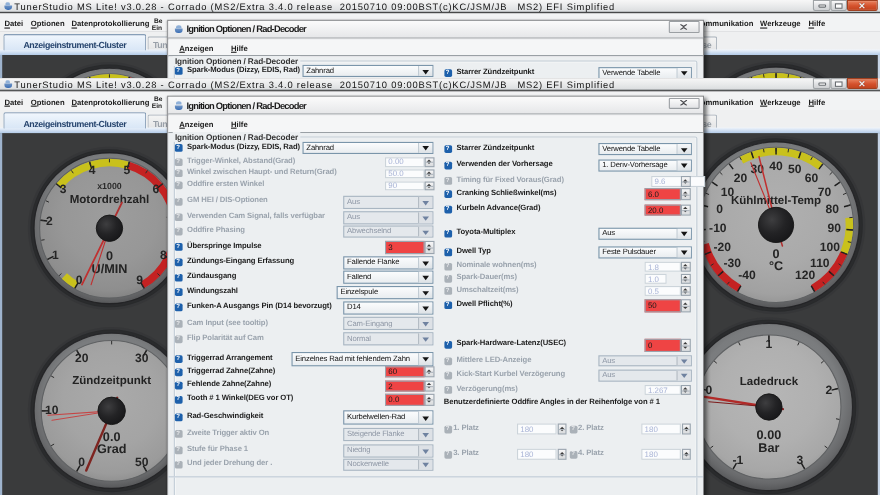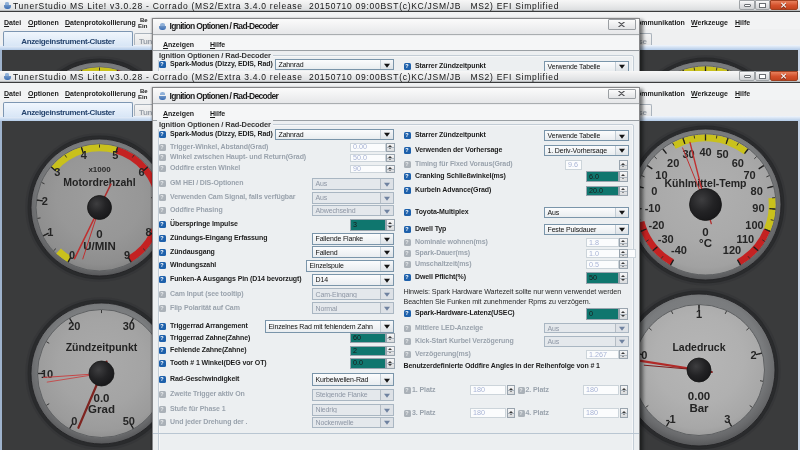--- a/index.html
+++ b/index.html
@@ -79,21 +79,21 @@
   white-space:nowrap; align-self:center; letter-spacing:-0.15px; }
 .cba { position:relative; align-self:stretch; background:linear-gradient(#f6f8fa,#dde2e6);
   border-left:1px solid #c2ccd4; }
 .tri { position:absolute; left:50%; top:50%; transform:translate(-50%,-32%);
   border-left:3.7px solid transparent; border-right:3.7px solid transparent; border-top:4.4px solid #141414; }
 .cb.dis { background:#e4e8ec; border-color:#a9b6c2; }
 .cb.dis .cbt { color:#8e97a5; }
 .cb.dis .cba { background:#dde1e6; border-left-color:#b4bcc4; }
 .cb.dis .tri { border-top-color:#6f82a0; }
 
-.sp { position:absolute; background:#0f766e; border:1px solid #99a4ae; }
+.sp { position:absolute; background:#ef4444; border:1px solid #99a4ae; }
 .spt { position:absolute; left:2px; top:50%; transform:translateY(-52%); font-size:7.2px; color:#1a1a1a; }
 .sp.dis { background:#fbfcfd; border-color:#ccd4da; }
 .sp.dis .spt { color:#a9b4d6; }
 .spb { position:absolute; background:linear-gradient(#f6f6f7,#d9dbdd); border:1px solid #99a4ae; }
 .su, .sd { position:absolute; left:50%; transform:translateX(-50%); width:0; height:0;
   border-left:2.2px solid transparent; border-right:2.2px solid transparent; }
 .su { top:20%; border-bottom:2.6px solid #3a3a3a; }
 .sd { bottom:20%; border-top:2.6px solid #3a3a3a; }
 .spb::after { content:""; position:absolute; left:0; right:0; top:50%; height:1px; background:#aeb6be; }
 
@@ -855,21 +855,21 @@
           <div class="qi" style="left:250.5px;top:59.5px">?</div>
           <div class="lbl" style="left:262px;top:58.5px;">Verwenden der Vorhersage</div>
           <div class="cb" style="left:391px;top:57.5px;width:85px;height:11px">
             <span class="cbt">1. Deriv-Vorhersage</span>
             <span class="cba" style="width:13px">
               <span class="tri"></span>
             </span>
           </div>
           <div class="qi qid" style="left:250.5px;top:74.25px">?</div>
           <div class="lbl dis" style="left:262px;top:73.25px;">Timing für Fixed Voraus(Grad)</div>
-          <div class="sp dis" style="left:412px;top:73px;width:17px;height:9.5px">
+          <div class="sp dis" style="left:439px;top:73px;width:49px;height:9.5px">
             <span class="spt">9.6</span>
           </div>
           <div class="spb" style="left:466.0px;top:73px;width:8.5px;height:9.5px">
             <span class="su"></span>
             <span class="sd"></span>
           </div>
           <div class="qi" style="left:250.5px;top:86.0px">?</div>
           <div class="lbl" style="left:262px;top:85.0px;">Cranking Schließwinkel(ms)</div>
           <div class="sp" style="left:433px;top:84px;width:32.5px;height:11px">
             <span class="spt">6.0</span>
@@ -907,21 +907,21 @@
           <div class="lbl dis" style="left:262px;top:151.0px;">Nominale wohnen(ms)</div>
           <div class="sp dis" style="left:433px;top:151px;width:32.5px;height:9px">
             <span class="spt">1.8</span>
           </div>
           <div class="spb" style="left:466.0px;top:151px;width:8.5px;height:9px">
             <span class="su"></span>
             <span class="sd"></span>
           </div>
           <div class="qi qid" style="left:250.5px;top:163.15px">?</div>
           <div class="lbl dis" style="left:262px;top:162.15px;">Spark-Dauer(ms)</div>
-          <div class="sp dis" style="left:433px;top:162px;width:50px;height:9.3px">
+          <div class="sp dis" style="left:433px;top:162px;width:20px;height:9.3px">
             <span class="spt">1.0</span>
           </div>
           <div class="spb" style="left:466.0px;top:162px;width:8.5px;height:9.3px">
             <span class="su"></span>
             <span class="sd"></span>
           </div>
           <div class="qi qid" style="left:250.5px;top:174.0px">?</div>
           <div class="lbl dis" style="left:262px;top:173.0px;">Umschaltzeit(ms)</div>
           <div class="sp dis" style="left:433px;top:173px;width:32.5px;height:9px">
             <span class="spt">0.5</span>
@@ -932,22 +932,20 @@
           </div>
           <div class="qi" style="left:250.5px;top:187.25px">?</div>
           <div class="lbl" style="left:262px;top:186.25px;">Dwell Pflicht(%)</div>
           <div class="sp" style="left:433px;top:185px;width:32.5px;height:11.5px">
             <span class="spt">50</span>
           </div>
           <div class="spb" style="left:466.0px;top:185px;width:8.5px;height:11.5px">
             <span class="su"></span>
             <span class="sd"></span>
           </div>
-          <div class="hint" style="left:250.5px;top:199.5px">Hinweis: Spark Hardware Wartezeit sollte nur wenn verwendet werden</div>
-          <div class="hint" style="left:250.5px;top:210px">Beachten Sie Funken mit zunehmender Rpms zu verzögern.</div>
           <div class="qi" style="left:250.5px;top:223.25px">?</div>
           <div class="lbl" style="left:262px;top:222.25px;">Spark-Hardware-Latenz(USEC)</div>
           <div class="sp" style="left:433px;top:221px;width:32.5px;height:11.5px">
             <span class="spt">0</span>
           </div>
           <div class="spb" style="left:466.0px;top:221px;width:8.5px;height:11.5px">
             <span class="su"></span>
             <span class="sd"></span>
           </div>
           <div class="qi qid" style="left:250.5px;top:237.5px">?</div>

